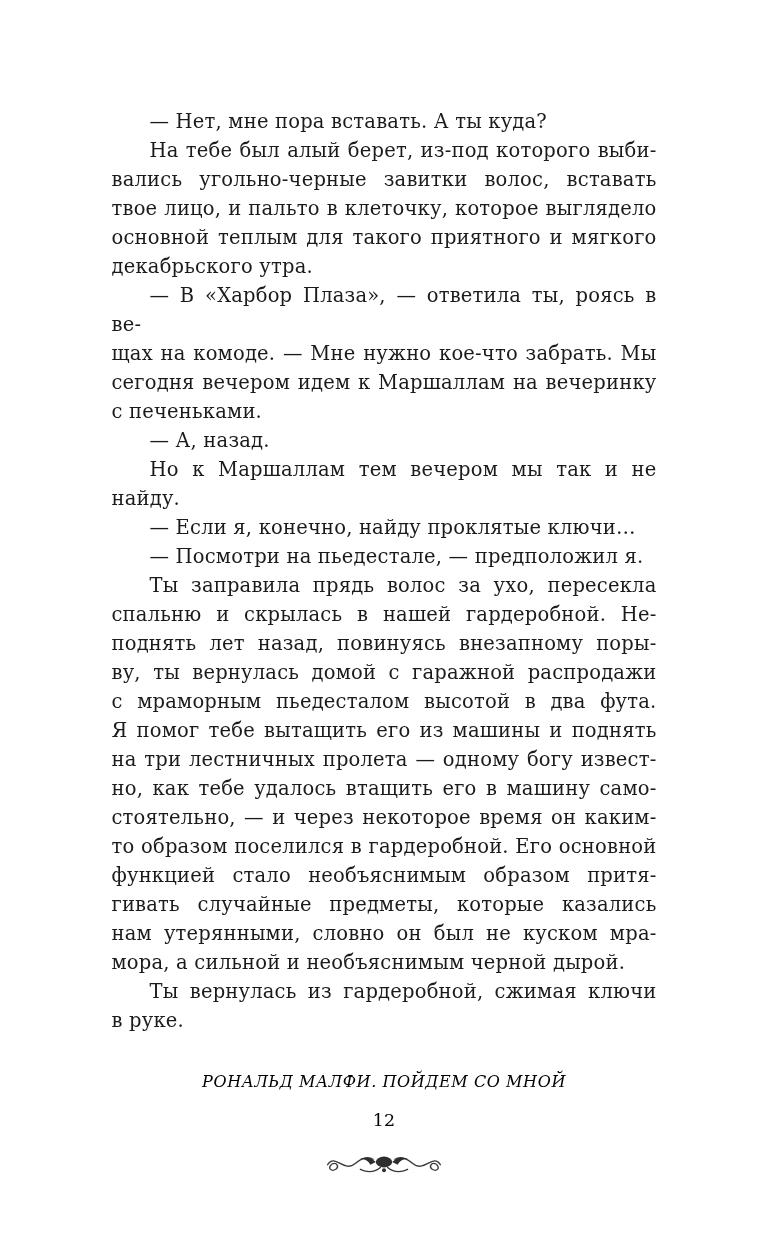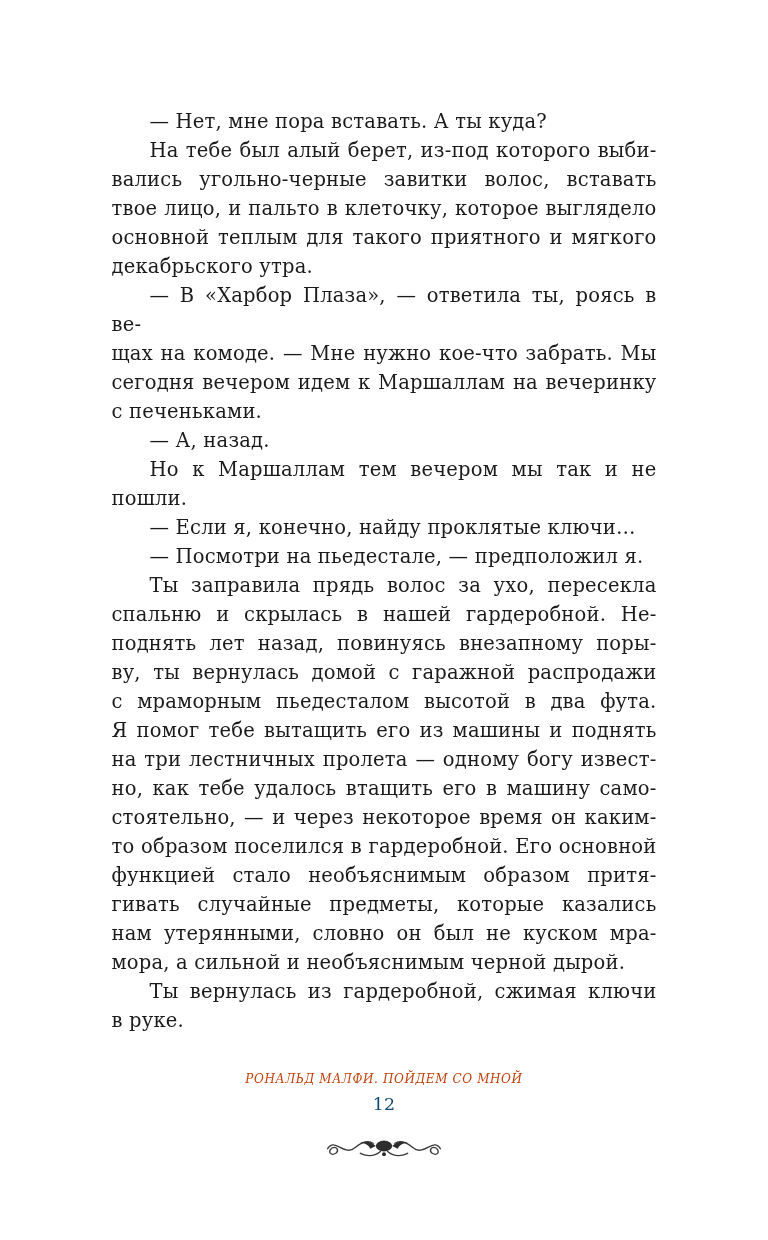--- a/index.html
+++ b/index.html
@@ -39,28 +39,28 @@
   }
   .line.last {
     text-align-last: left;
   }
   .footer {
     margin-top: 37px;
     text-align: center;
   }
   .running-title {
     font-style: italic;
-    font-size: 12px;
+    font-size: 16px;
     letter-spacing: 0.6px;
-    color: #c2410c;
+    color: #000000;
   }
   .page-number {
-    margin-top: 8px;
+    margin-top: 19px;
     font-size: 17.5px;
-    color: #0c4a6e;
+    color: #000000;
   }
   .ornament {
     margin-top: 10px;
     height: 44px;
     display: flex;
     align-items: center;
     justify-content: center;
   }
 </style>
 </head>
@@ -83,21 +83,21 @@
         <div class="line first">— В «Харбор Плаза», — ответила ты, роясь в ве-</div>
         <div class="line">щах на комоде. — Мне нужно кое-что забрать. Мы</div>
         <div class="line">сегодня вечером идем к Маршаллам на вечеринку</div>
         <div class="line last">с печеньками.</div>
       </div>
       <div class="para">
         <div class="line first last">— А, назад.</div>
       </div>
       <div class="para">
         <div class="line first">Но к Маршаллам тем вечером мы так и не</div>
-        <div class="line last">пошли.</div>
+        <div class="line last">найду.</div>
       </div>
       <div class="para">
         <div class="line first last">— Если я, конечно, найду проклятые ключи…</div>
       </div>
       <div class="para">
         <div class="line first last">— Посмотри на пьедестале, — предположил я.</div>
       </div>
       <div class="para">
         <div class="line first">Ты заправила прядь волос за ухо, пересекла</div>
         <div class="line">спальню и скрылась в нашей гардеробной. Не-</div>

